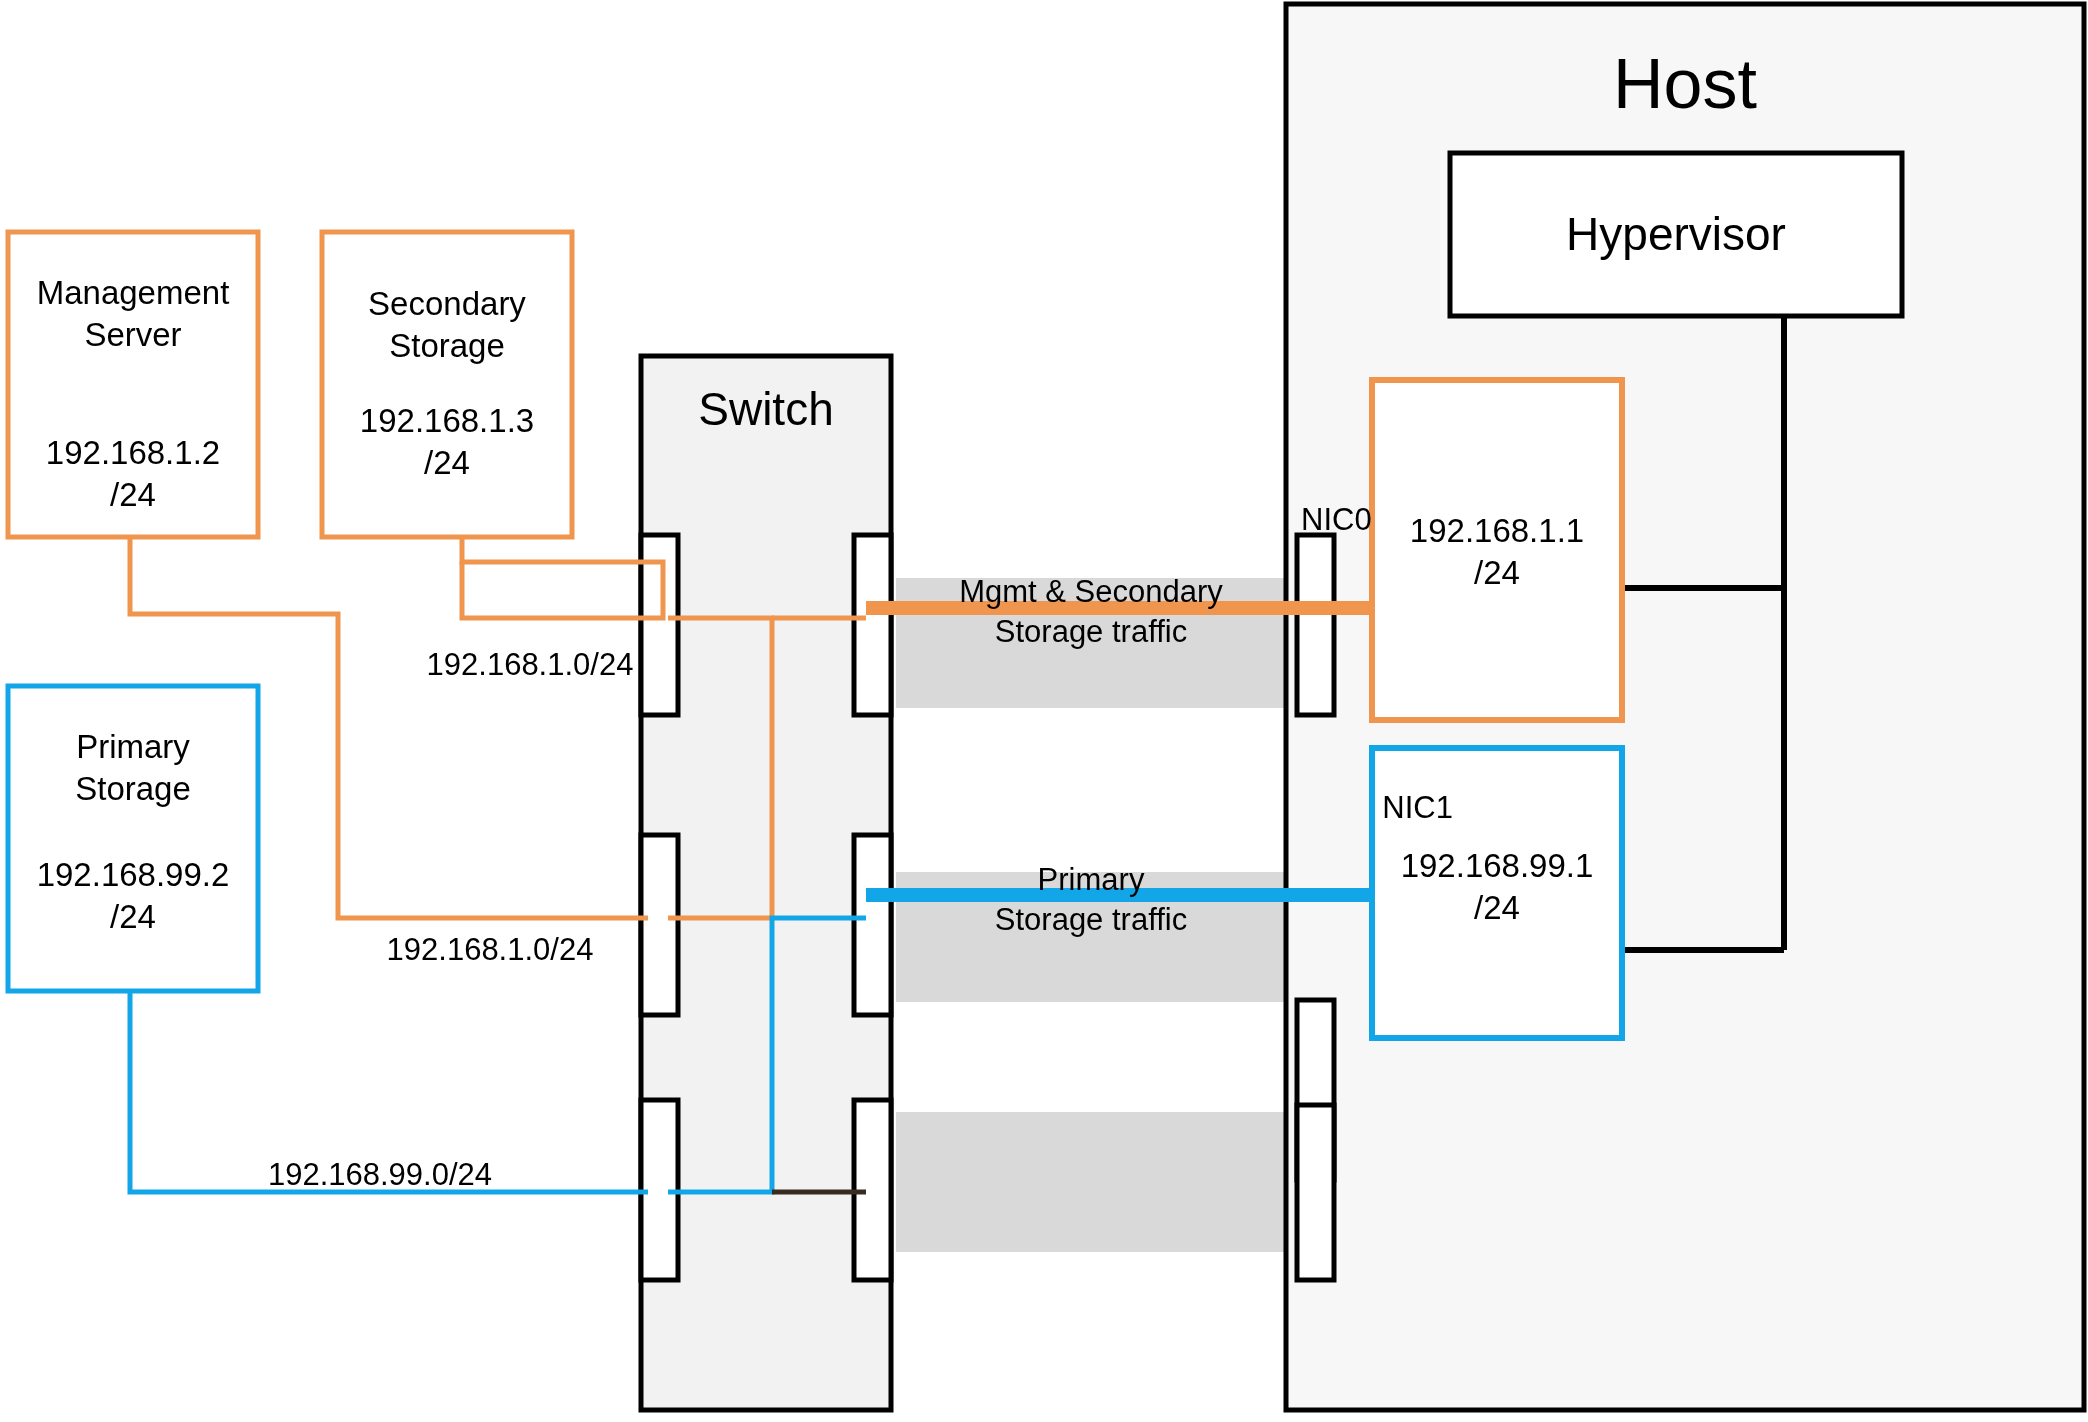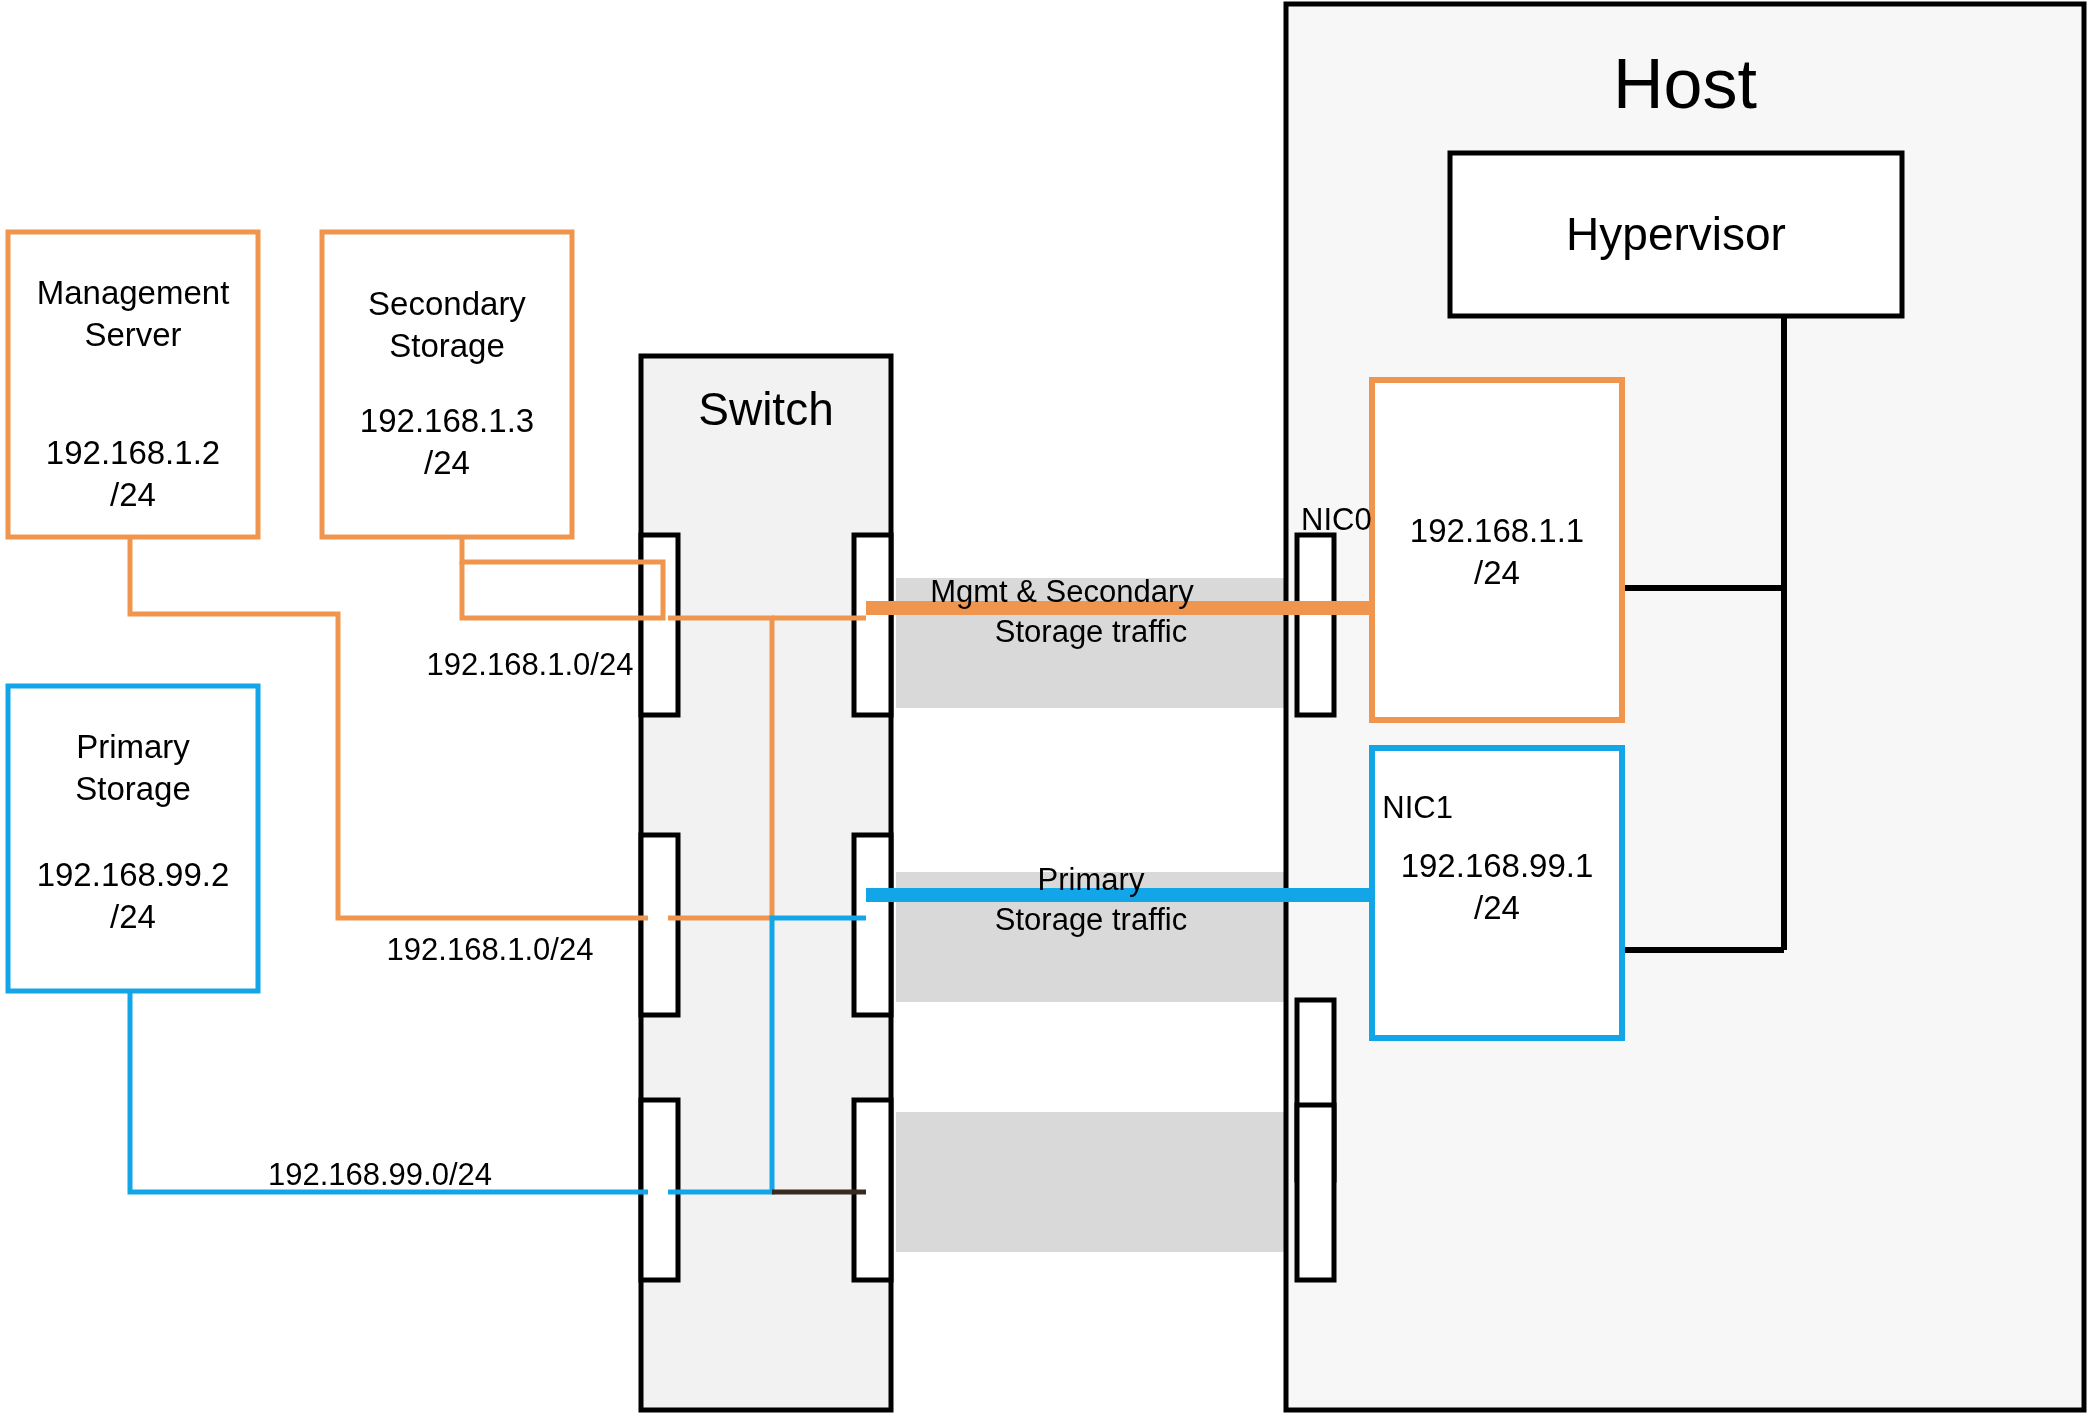--- a/index.html
+++ b/index.html
@@ -106,19 +106,19 @@
   <div class="lbl boxip" style="left:1372px; top:845px; width:250px;">192.168.99.1
 /24</div>
 
   <div class="lbl nic" style="left:1293px; top:500px; width:110px; text-align:left;">NIC0</div>
   <div class="lbl nic" style="left:1335px; top:788px; width:110px; text-align:right;">NIC1</div>
 
   <div class="lbl subnet" style="left:390px; top:645px; width:280px;">192.168.1.0/24</div>
   <div class="lbl subnet" style="left:350px; top:930px; width:280px;">192.168.1.0/24</div>
   <div class="lbl subnet" style="left:230px; top:1155px; width:300px;">192.168.99.0/24</div>
 
-  <div class="lbl traffic" style="left:867px; top:572px; width:390px;">Mgmt &amp; Secondary</div>
+  <div class="lbl traffic" style="left:896px; top:572px; width:390px;">Mgmt &amp; Secondary</div>
   <div class="lbl traffic" style="left:896px; top:612px; width:390px;">Storage traffic</div>
 
   <div class="lbl traffic" style="left:896px; top:860px; width:390px;">Primary</div>
   <div class="lbl traffic" style="left:896px; top:900px; width:390px;">Storage traffic</div>
 
 </div>
 
 </body></html>

